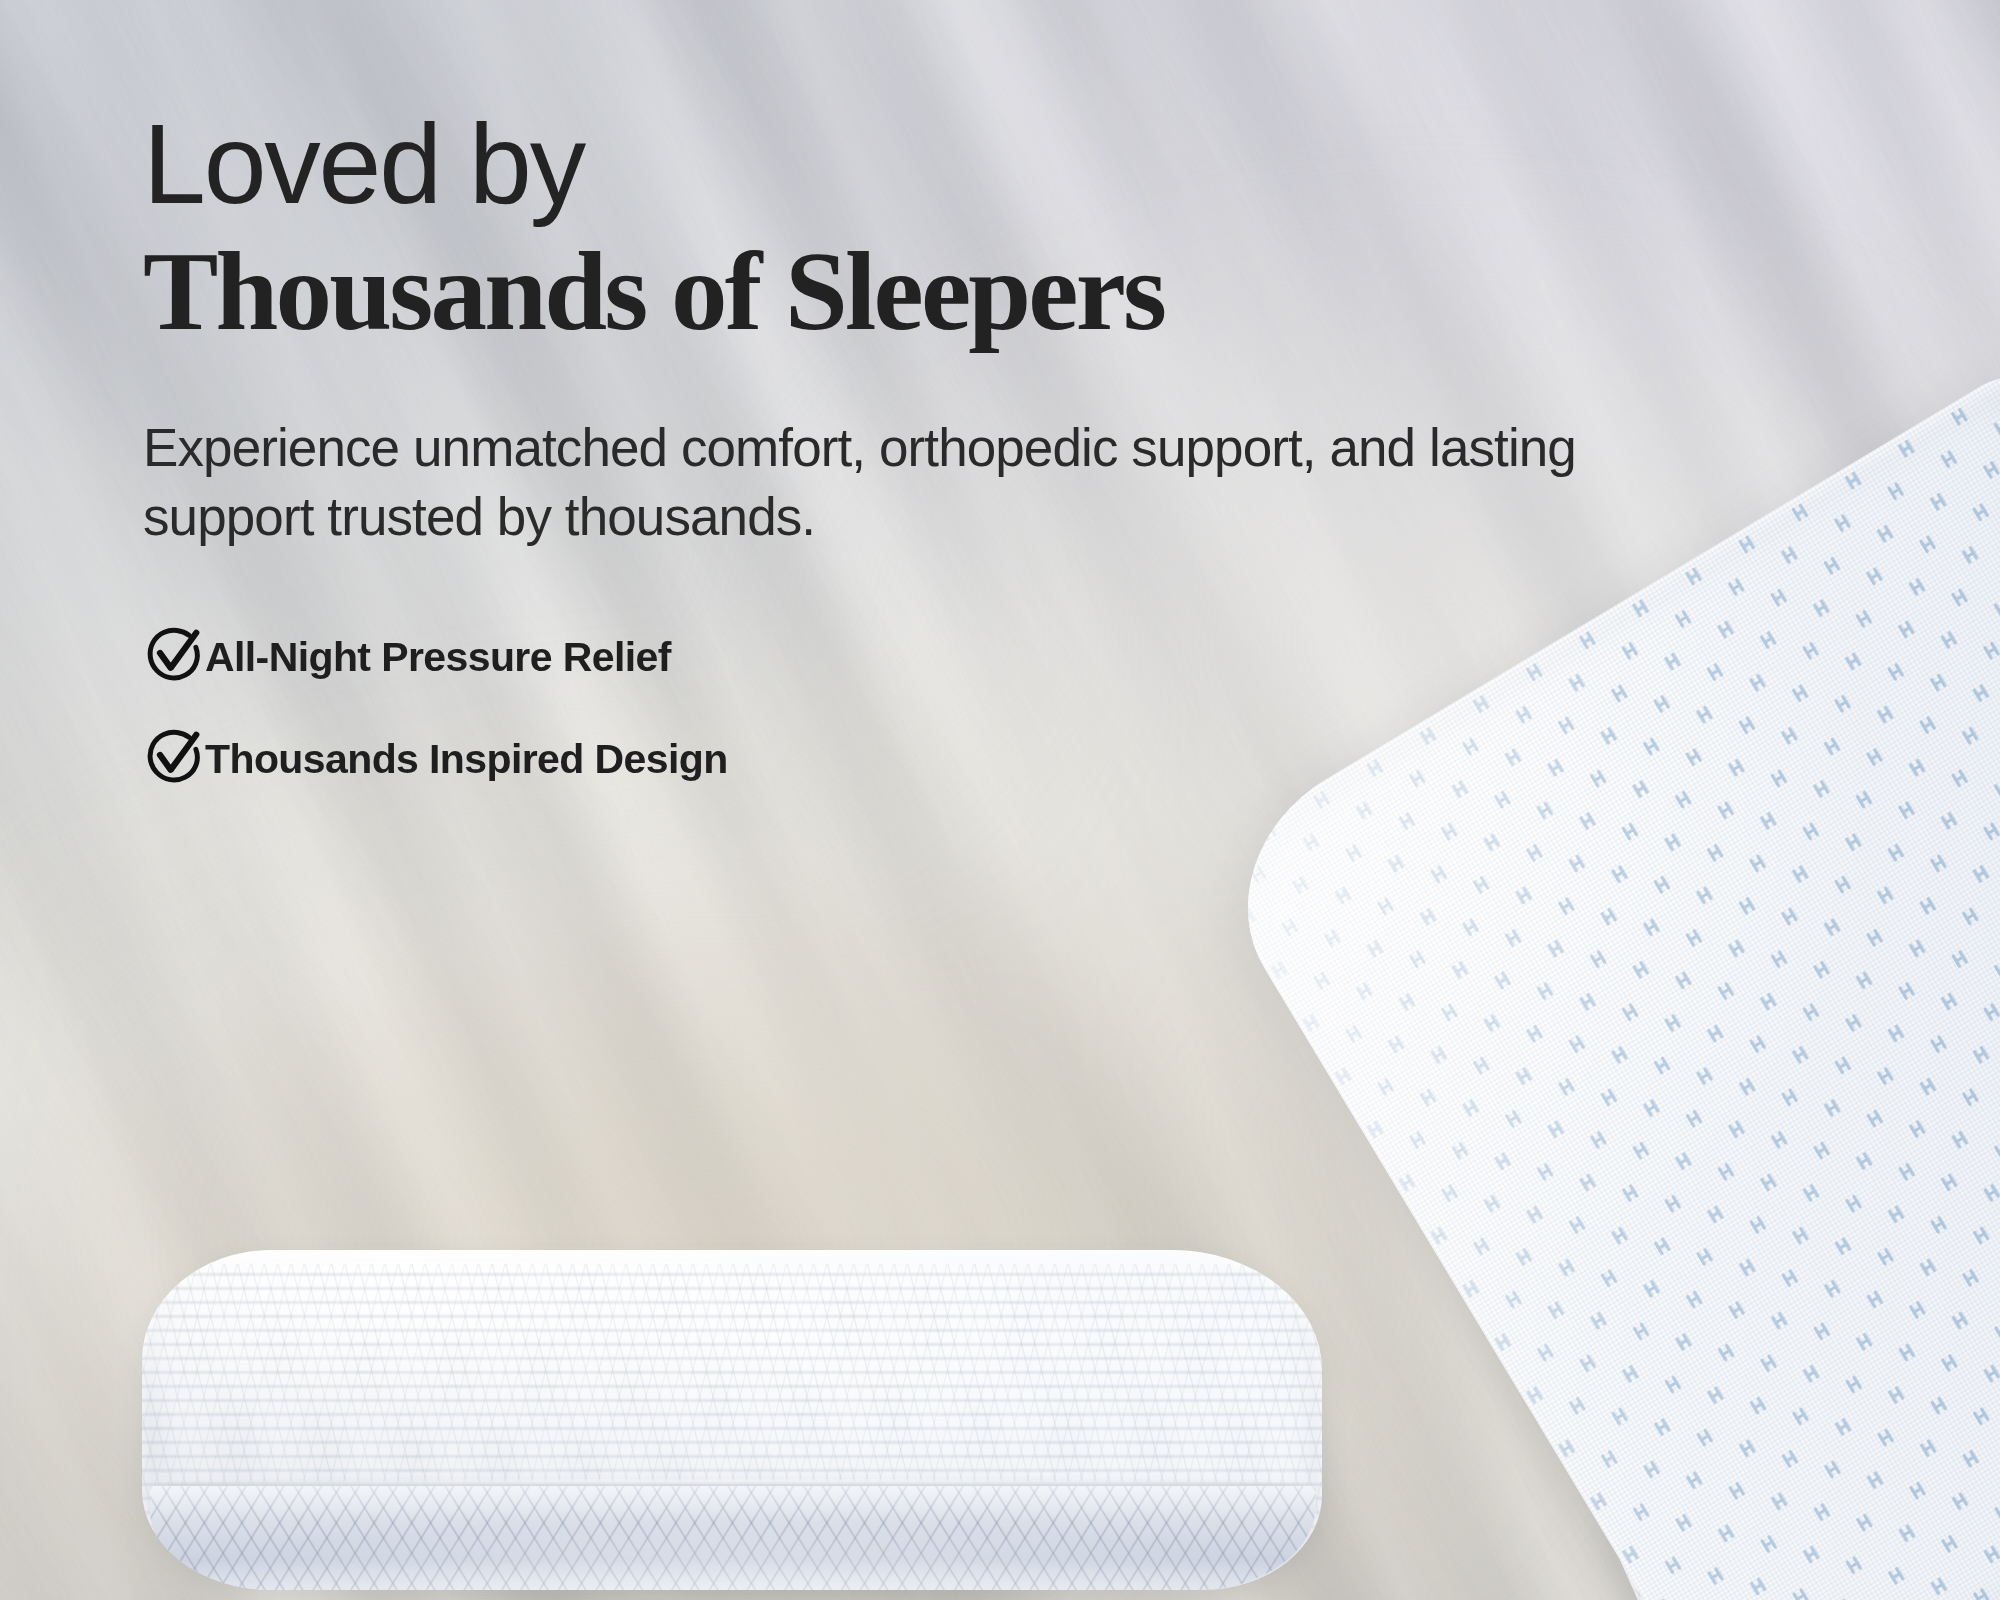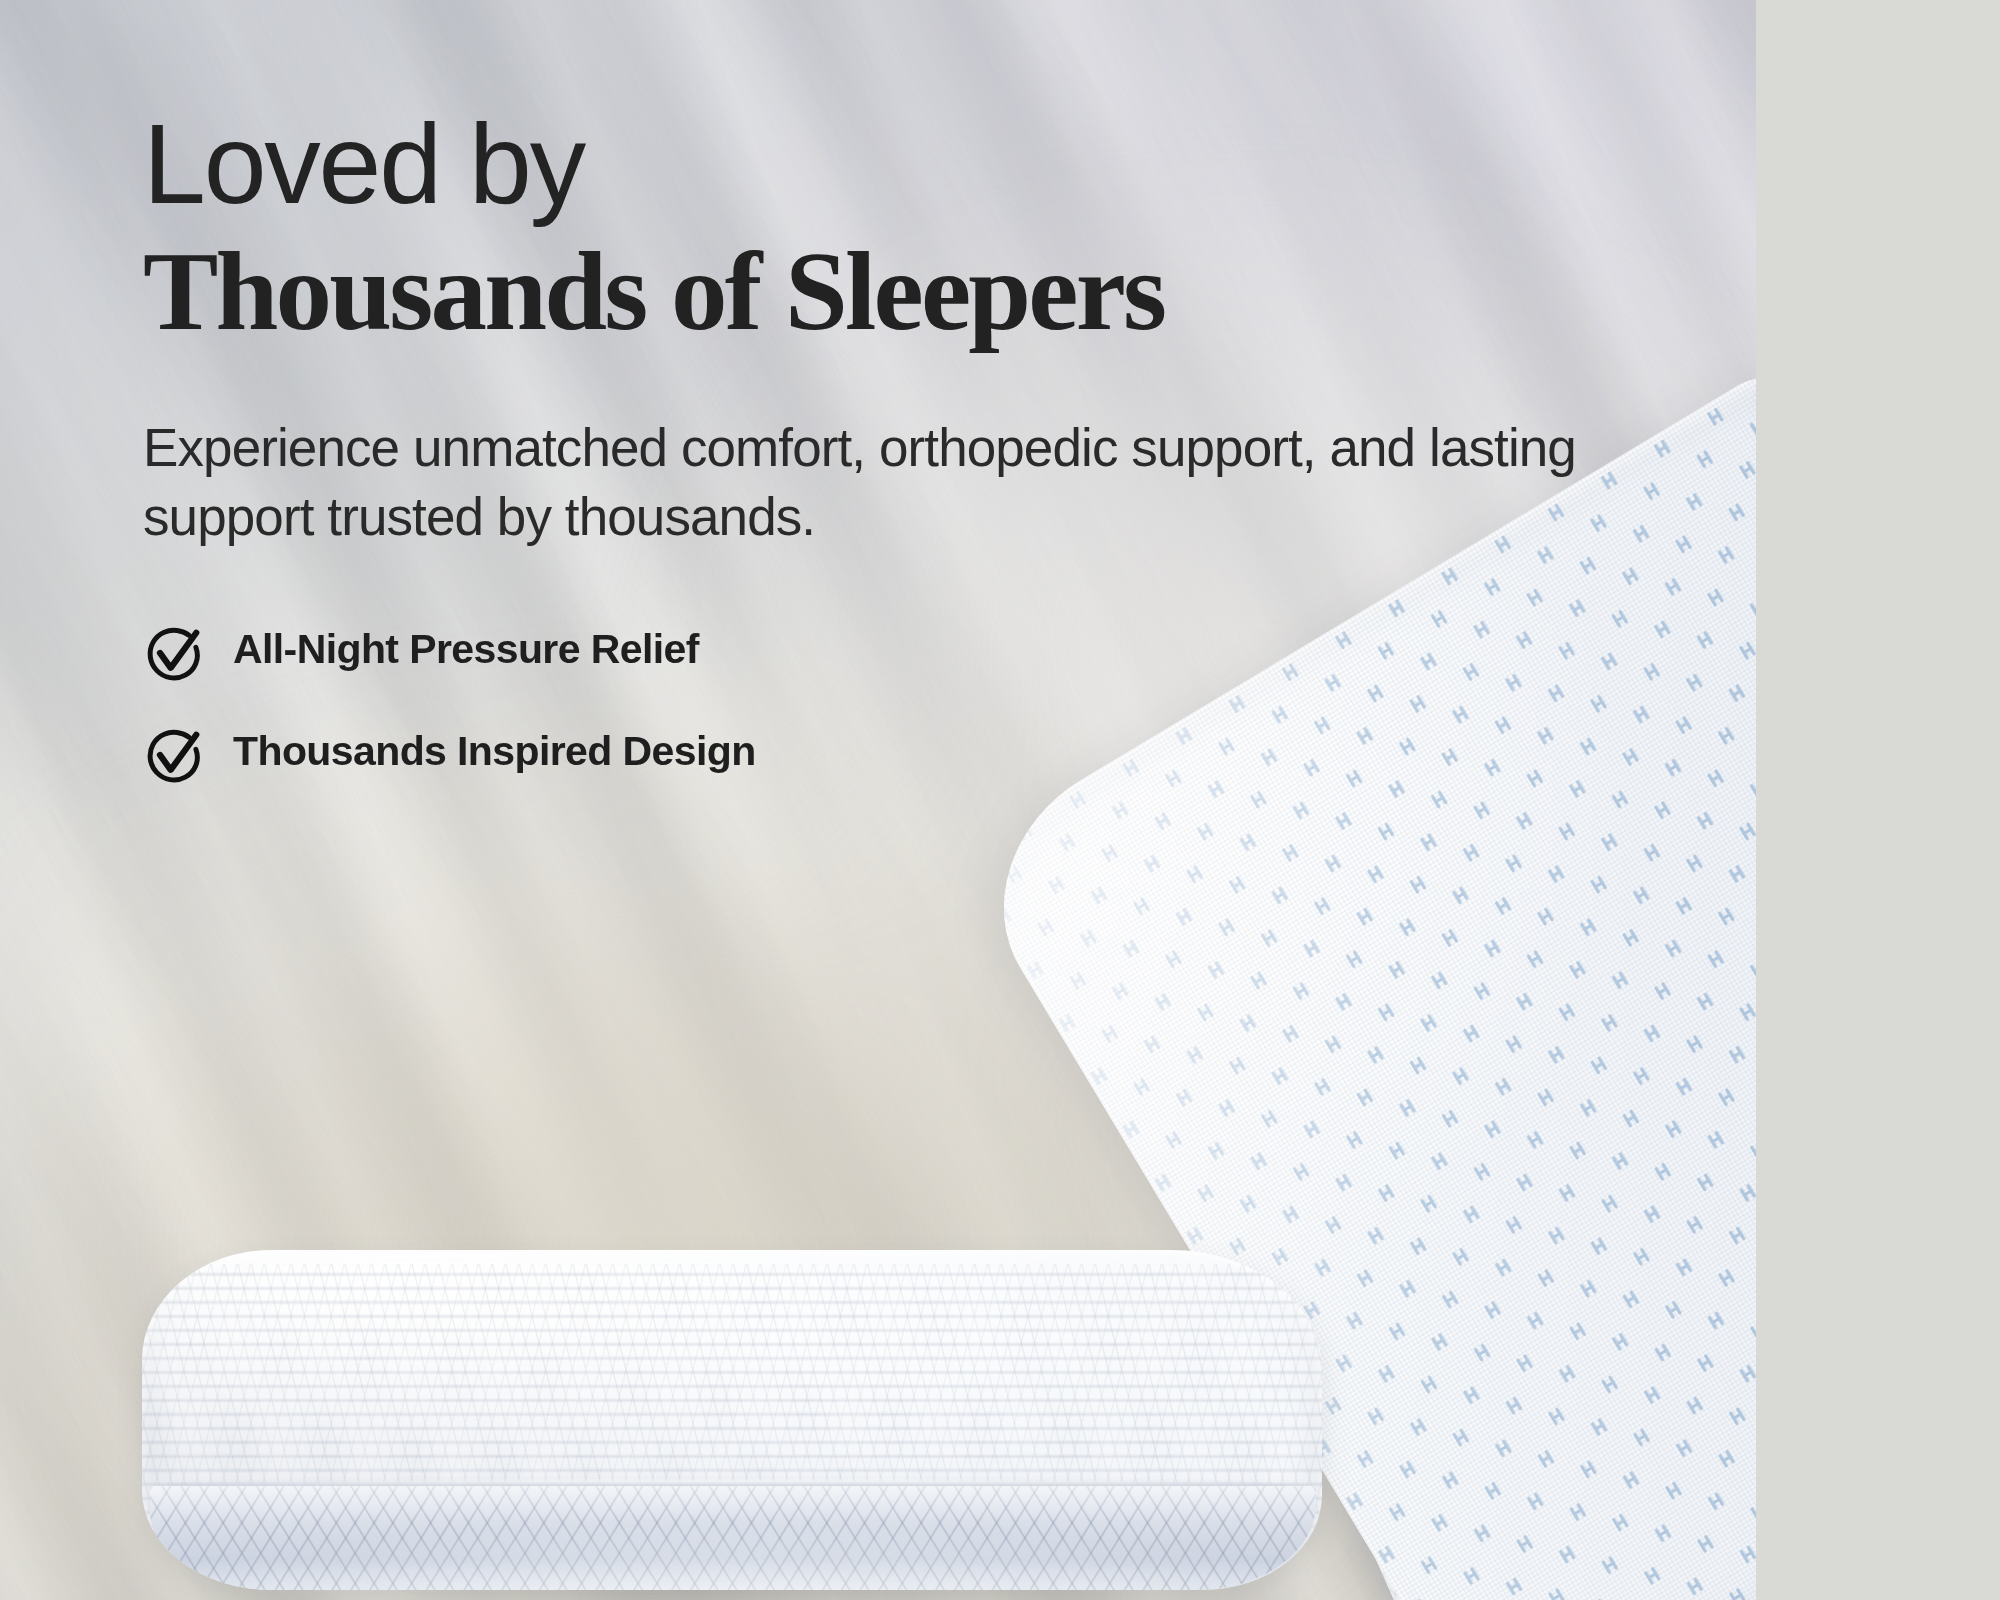--- a/index.html
+++ b/index.html
@@ -7,21 +7,21 @@
   html,body { width:2000px; height:1600px; }
   body {
     font-family:"Liberation Sans", sans-serif;
     overflow:hidden;
     background:#d9d9d6;
   }
 
   
   #stage {
     position:relative;
-    width:1756px; height:1600px;
+    width:2000px; height:1600px;
     overflow:hidden;
     isolation:isolate;
   }
 
   
   .bg-base {
     position:absolute; inset:0;
     background:
       radial-gradient(120% 95% at 88% 6%,  rgba(214,213,223,0.95) 0%, rgba(214,213,223,0) 55%),
       radial-gradient(110% 80% at 6% 4%,   rgba(196,199,206,0.9) 0%,  rgba(196,199,206,0) 60%),
@@ -123,22 +123,21 @@
     font-weight:400;
     letter-spacing:-0.9px;
     color:#2a2a2a;
     max-width:1480px;
   }
 
   
   .bullets { margin-top:74px; }
   .bullet {
     display:flex;
-    align-items:flex-start;
-    gap:28px;
+    align-items:center;
     margin-bottom:40px;
   }
   .bullet:last-child { margin-bottom:0; }
   .check-icon {
     flex:0 0 auto;
     width:62px; height:62px;
     display:block;
   }
   .bullet-label {
     font-size:41px;

